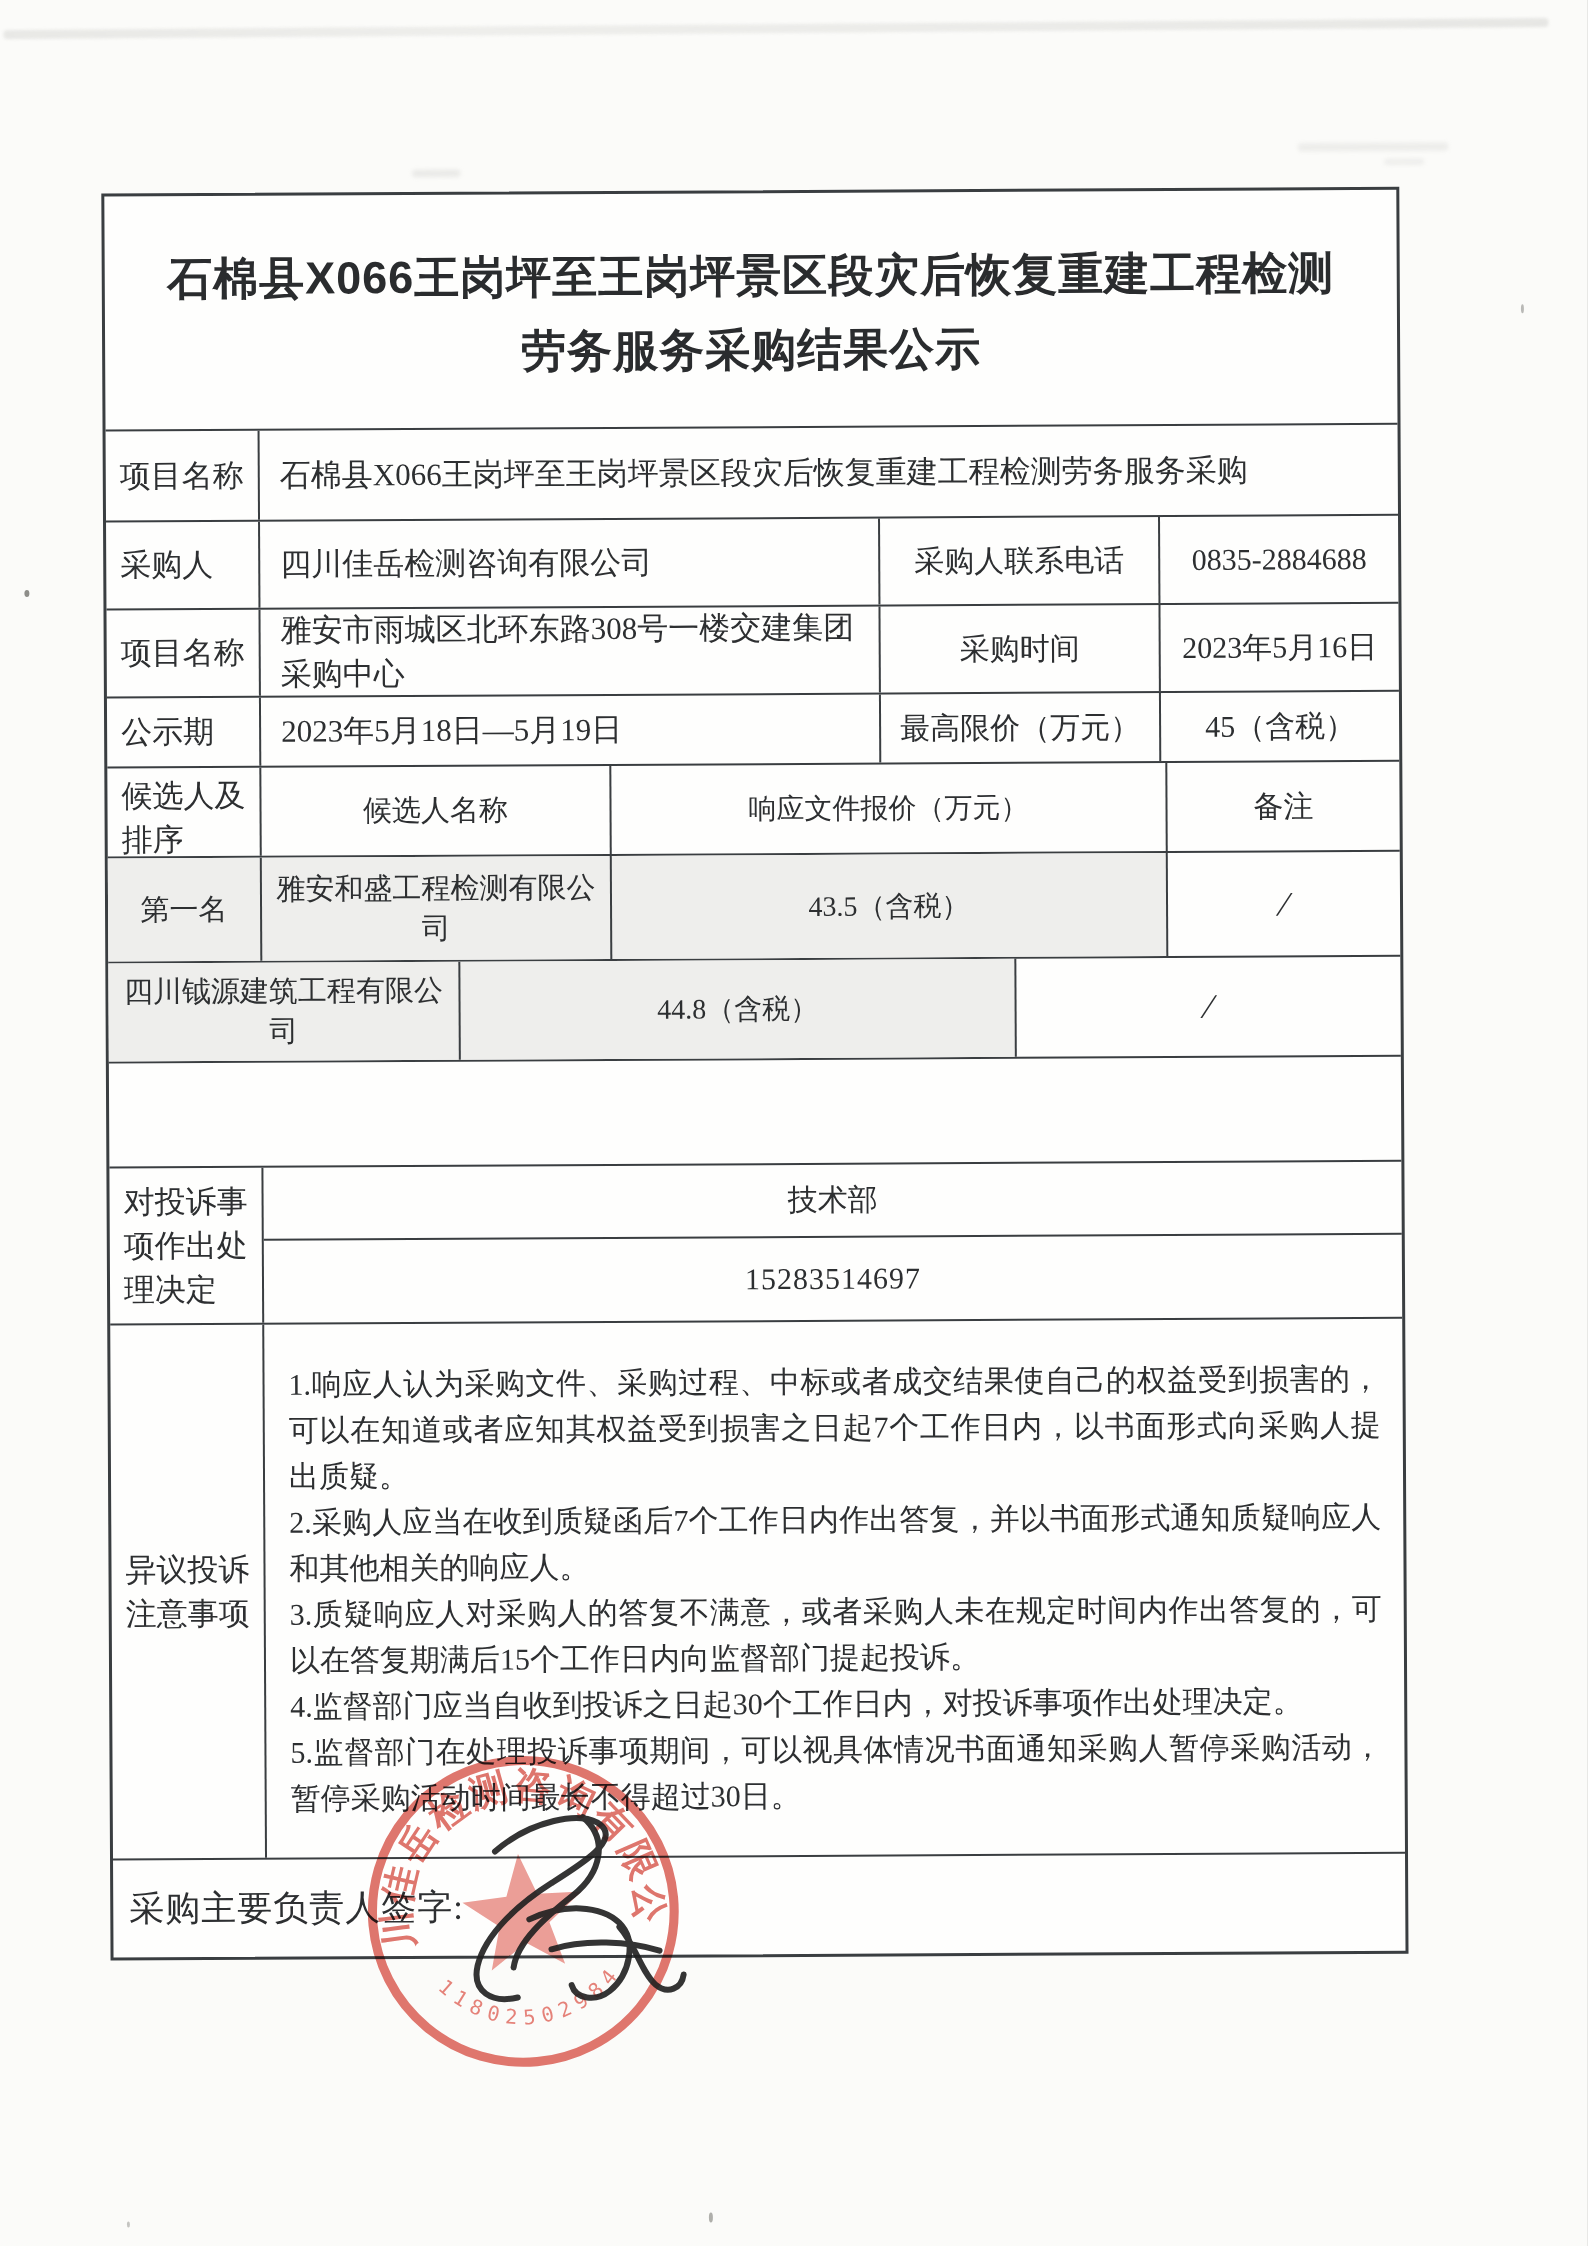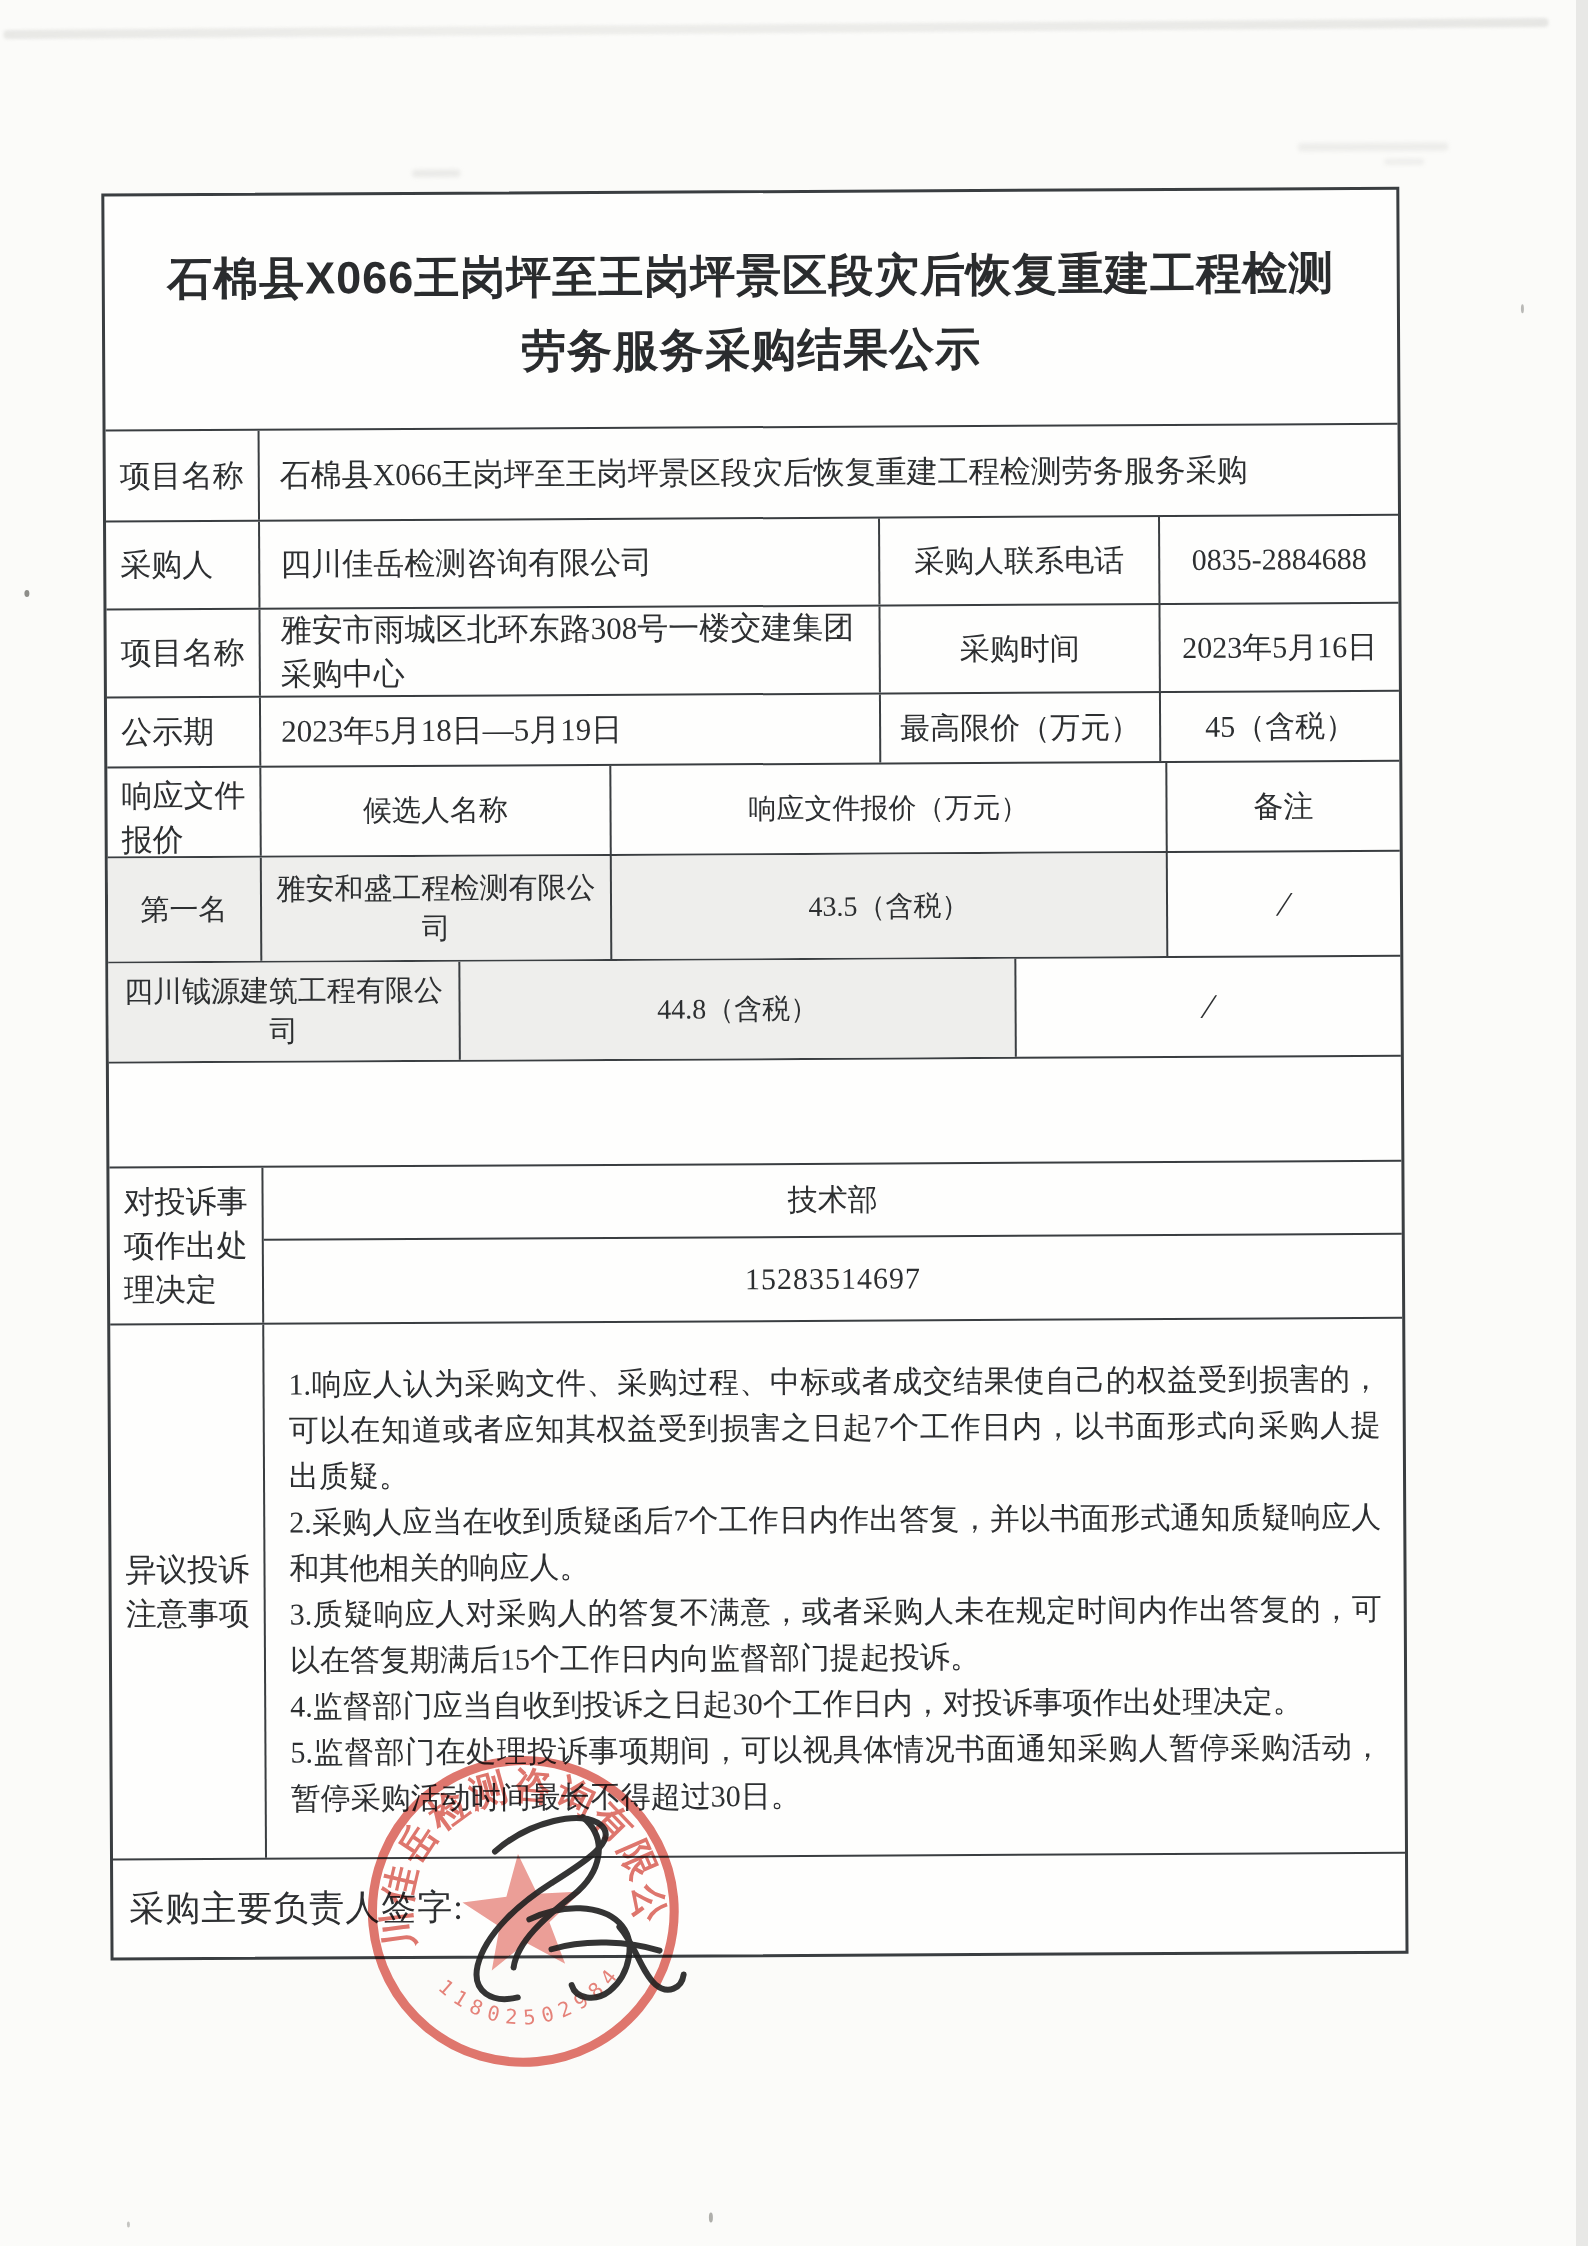--- a/index.html
+++ b/index.html
@@ -10,20 +10,21 @@
     --stamp:#d95b52;
   }
   html,body{margin:0;padding:0;background:#e8e8e6;}
   .page{
     position:relative;
     width:1576px;height:2246px;
     background:var(--paper);
     overflow:hidden;
     font-family:"Liberation Serif","DejaVu Serif",serif;
     color:var(--ink);
+    padding-left:11px;
   }
   .sheet{position:absolute;inset:0;transform:rotate(-0.3deg);transform-origin:50% 40%;}
 
   
   .streak{position:absolute;left:8px;top:24px;width:1545px;height:9px;
     background:linear-gradient(90deg,#d9d9d6,#e3e3e0 30%,#dededb 70%,#d6d6d3);
     opacity:.55;filter:blur(1.5px);border-radius:4px;transform:rotate(-0.15deg);}
   .smudge{position:absolute;background:#c9c9c6;filter:blur(2px);opacity:.35;border-radius:3px;}
   .sm1{left:416px;top:168px;width:48px;height:7px;}
   .sm2{left:1302px;top:146px;width:150px;height:8px;opacity:.28;}
@@ -142,21 +143,21 @@
       </div>
 
       <div class="row h-publicity">
         <div class="cell c-label">公示期</div>
         <div class="cell c-val">2023年5月18日—5月19日</div>
         <div class="cell c-mid">最高限价（万元）</div>
         <div class="cell c-last">45（含税）</div>
       </div>
 
       <div class="row h-candhead">
-        <div class="cell c-label">响应文件报价</div>
+        <div class="cell c-label">候选人及排序</div>
         <div class="cell cc-name">候选人名称</div>
         <div class="cell cc-price">响应文件报价（万元）</div>
         <div class="cell cc-remark">备注</div>
       </div>
 
       <div class="row h-cand1">
         <div class="cell cc-rank shaded">第一名</div>
         <div class="cell cc-name shaded">雅安和盛工程检测有限公司</div>
         <div class="cell cc-price shaded">43.5（含税）</div>
         <div class="cell cc-remark">

